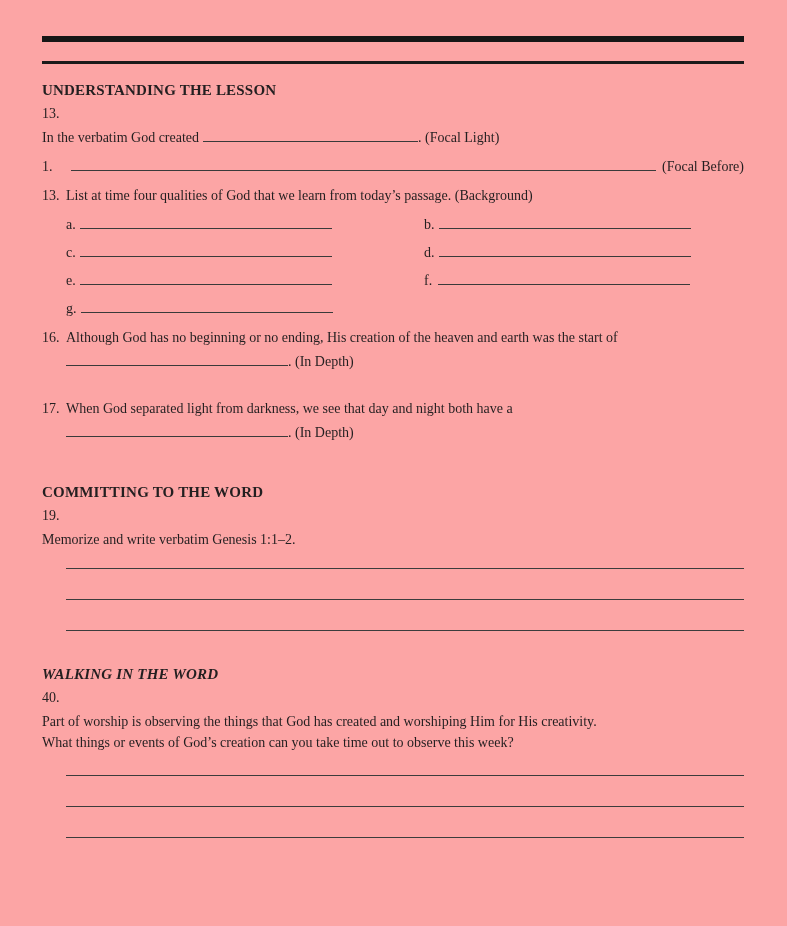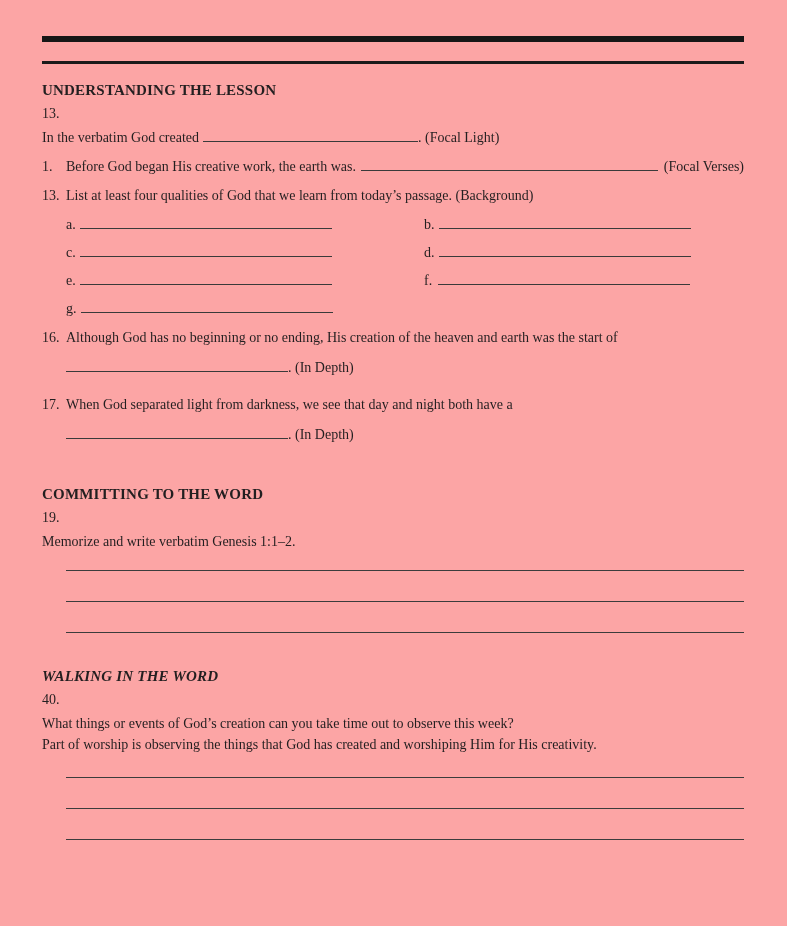--- a/index.html
+++ b/index.html
@@ -53,23 +53,23 @@
     margin-left: 24px;
     margin-top: 1px;
     display: grid;
     grid-template-columns: 358px 358px;
   }
   .sub-item { line-height: 21px; margin-top: 7px; height: 21px; }
   .sub-letter { display: inline-block; min-width: 10px; margin-right: 4px; }
   .sub-item .blank { width: 252px; }
 
   
-  .cont-row { margin-left: 24px; margin-top: 9px; line-height: 21px; }
+  .cont-row { margin-left: 24px; margin-top: 3px; line-height: 21px; }
 
-  .q-row.spaced { margin-top: 16px; }
+  .q-row.spaced { margin-top: 26px; }
 
   
   .write-lines { margin-left: 24px; }
   .write-line { height: 30px; border-bottom: 1.5px solid #3c3c3c; }
   .write-lines.after-q19 .write-line:first-child { height: 18px; }
   .write-lines.after-q20 .write-line:first-child { height: 22px; }
 </style>
 </head>
 <body>
 
@@ -81,29 +81,28 @@
   <div class="section-heading">UNDERSTANDING THE LESSON</div>
 
   <div class="q-row first-after-heading">
     <span class="q-num">13.</span>
     <span class="q-body"><span class="q-text">In the verbatim God created</span><span class="blank w215"></span><span class="q-suffix">. (Focal Light)</span></span>
   </div>
 
   <div class="q-row">
     <span class="q-num">1.</span>
     <span class="q-body stretch">
-      <span class="q-text">Before God began His creative work, the earth was.</span>
       <span class="blank grow"></span>
-      <span class="q-suffix gap-left">(Focal Verses)</span>
+      <span class="q-suffix gap-left">(Focal Before)</span>
     </span>
   </div>
 
   <div class="q-row">
     <span class="q-num">13.</span>
-    <span class="q-body">List at least four qualities of God that we learn from today’s passage. (Background)</span>
+    <span class="q-body">List at time four qualities of God that we learn from today’s passage. (Background)</span>
   </div>
   <div class="sub-grid">
     <div class="sub-item"><span class="sub-letter">a.</span><span class="blank"></span></div>
     <div class="sub-item"><span class="sub-letter">b.</span><span class="blank"></span></div>
     <div class="sub-item"><span class="sub-letter">c.</span><span class="blank"></span></div>
     <div class="sub-item"><span class="sub-letter">d.</span><span class="blank"></span></div>
     <div class="sub-item"><span class="sub-letter">e.</span><span class="blank"></span></div>
     <div class="sub-item"><span class="sub-letter">f.</span><span class="blank"></span></div>
     <div class="sub-item"><span class="sub-letter">g.</span><span class="blank"></span></div>
   </div>
@@ -131,22 +130,22 @@
     <div class="write-line"></div>
     <div class="write-line"></div>
     <div class="write-line"></div>
   </div>
 
   <div class="section-heading walking">WALKING IN THE WORD</div>
 
   <div class="q-row first-after-heading">
     <span class="q-num">40.</span>
     <span class="q-body">
+      <span style="display:block">Part of worship is observing the things that God has created and worshiping Him for His creativity.</span>
       <span style="display:block">What things or events of God’s creation can you take time out to observe this week?</span>
-      <span style="display:block">Part of worship is observing the things that God has created and worshiping Him for His creativity.</span>
     </span>
   </div>
   <div class="write-lines after-q20">
     <div class="write-line"></div>
     <div class="write-line"></div>
     <div class="write-line"></div>
   </div>
 
 </div>
 

